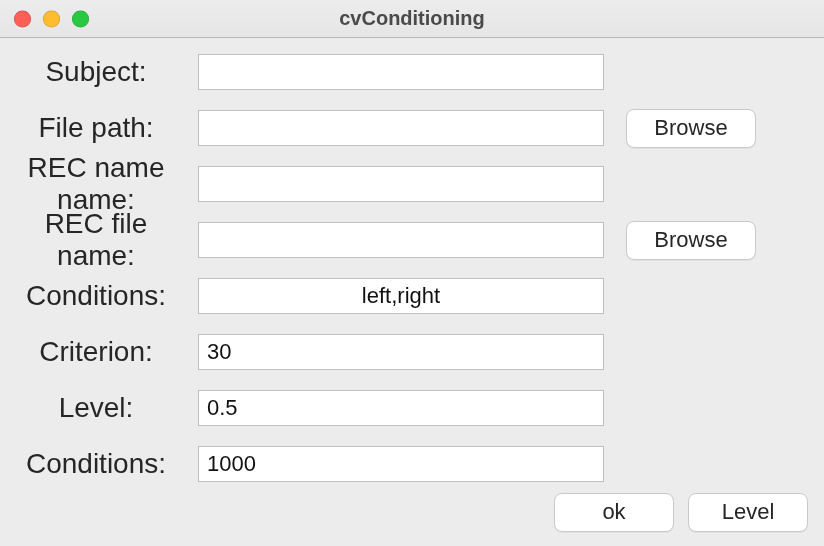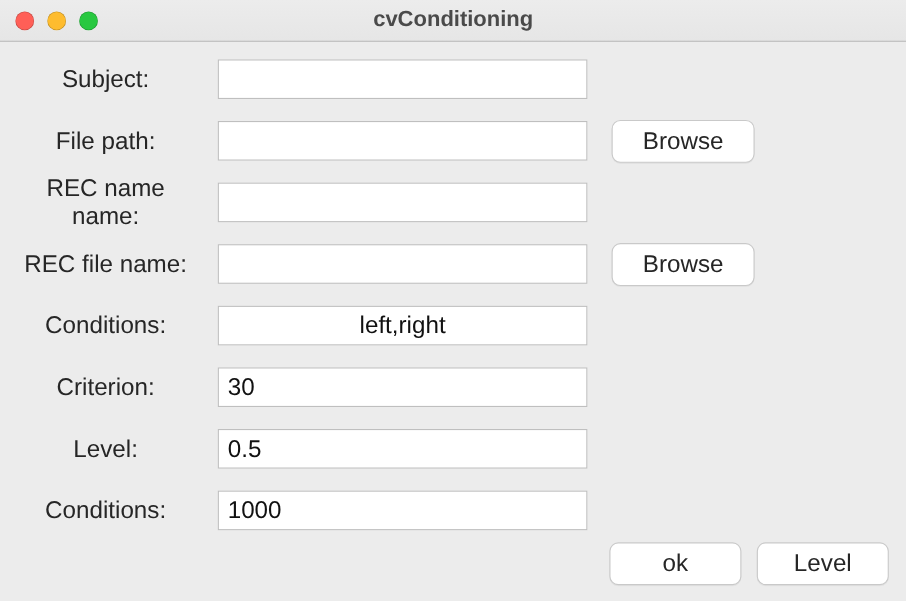--- a/index.html
+++ b/index.html
@@ -51,26 +51,26 @@
     padding: 6px 12px 0 12px;
   }
   .row {
     display:flex;
     align-items:center;
     height: 56px;
   }
   .label {
     width: 186px;
     text-align:center;
-    font-size: 22px;
+    font-size: 28px;
     color:#262626;
     padding-right:18px;
   }
   .field {
-    width: 336px;
+    width: 406px;
     height: 36px;
     border: 1px solid #bfbfbf;
     background:#fff;
     font-size:22px;
     padding: 2px 8px;
     color:#111;
     outline:none;
     font-family: inherit;
   }
   .field.center { text-align:center; }

